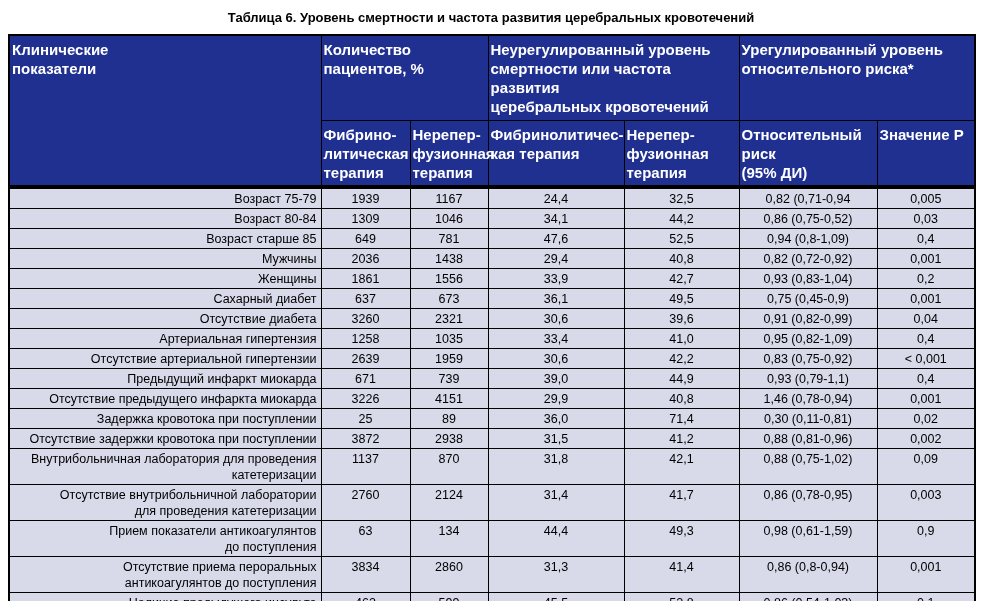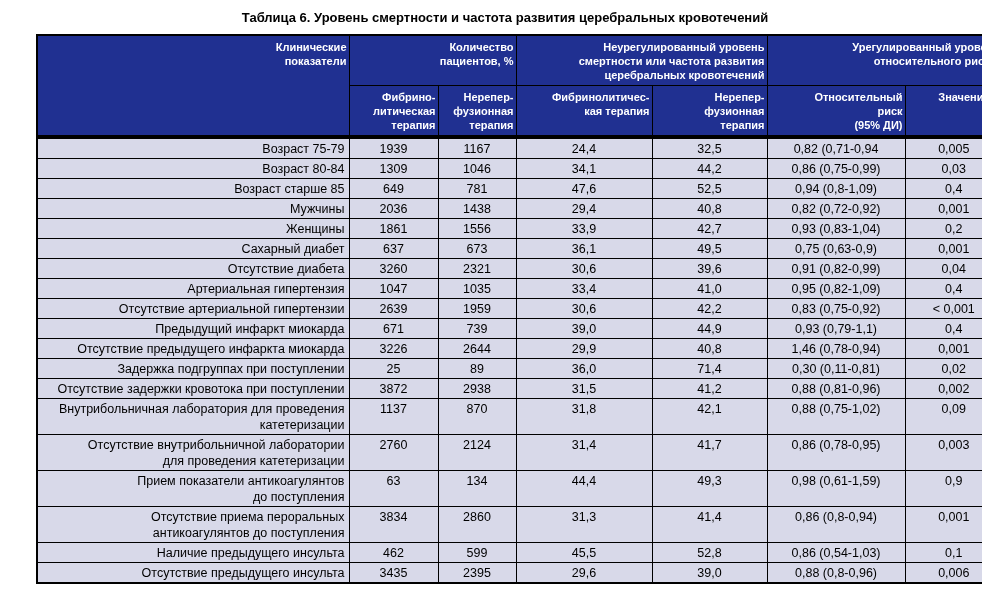--- a/index.html
+++ b/index.html
@@ -13,43 +13,43 @@
   * { box-sizing: border-box; }
   html, body { margin: 0; padding: 0; }
   body {
     width: 982px;
     height: 601px;
     background: var(--page-bg);
     font-family: "Liberation Sans", sans-serif;
     color: var(--text-color);
     overflow: hidden;
   }
-  .page { width: 982px; height: 601px; position: relative; padding-left: 28px; }
+  .page { width: 982px; height: 601px; position: relative; }
   .title {
     text-align: center;
     font-weight: bold;
     font-size: 13px;
     line-height: 1.45;
     padding-top: 9px;
   }
   table.main {
     border-collapse: collapse;
     table-layout: fixed;
     width: 966px;
     margin: 6px 8px 0 8px;
     border: 2px solid var(--border-color);
   }
   th, td { border: 1px solid var(--border-color); }
   thead th {
     background: var(--header-bg);
     color: var(--header-text);
     font-weight: bold;
-    font-size: 11px;
+    font-size: 15px;
     line-height: 1.28;
-    text-align: right;
+    text-align: left;
     vertical-align: top;
     white-space: pre-line;
     padding: 4px 2px 3px 2px;
   }
   tbody td {
     background: var(--row-bg);
     font-size: 12.5px;
     line-height: 1.28;
     vertical-align: top;
     padding: 2px 4px 1px 4px;
@@ -116,21 +116,21 @@
           <td class="num">32,5</td>
           <td class="num">0,82 (0,71-0,94</td>
           <td class="num">0,005</td>
         </tr>
         <tr>
           <td class="label">Возраст 80-84</td>
           <td class="num">1309</td>
           <td class="num">1046</td>
           <td class="num">34,1</td>
           <td class="num">44,2</td>
-          <td class="num">0,86 (0,75-0,99)</td>
+          <td class="num">0,86 (0,75-0,52)</td>
           <td class="num">0,03</td>
         </tr>
         <tr>
           <td class="label">Возраст старше 85</td>
           <td class="num">649</td>
           <td class="num">781</td>
           <td class="num">47,6</td>
           <td class="num">52,5</td>
           <td class="num">0,94 (0,8-1,09)</td>
           <td class="num">0,4</td>
@@ -152,35 +152,35 @@
           <td class="num">42,7</td>
           <td class="num">0,93 (0,83-1,04)</td>
           <td class="num">0,2</td>
         </tr>
         <tr>
           <td class="label">Сахарный диабет</td>
           <td class="num">637</td>
           <td class="num">673</td>
           <td class="num">36,1</td>
           <td class="num">49,5</td>
-          <td class="num">0,75 (0,63-0,9)</td>
+          <td class="num">0,75 (0,45-0,9)</td>
           <td class="num">0,001</td>
         </tr>
         <tr>
           <td class="label">Отсутствие диабета</td>
           <td class="num">3260</td>
           <td class="num">2321</td>
           <td class="num">30,6</td>
           <td class="num">39,6</td>
           <td class="num">0,91 (0,82-0,99)</td>
           <td class="num">0,04</td>
         </tr>
         <tr>
           <td class="label">Артериальная гипертензия</td>
-          <td class="num">1047</td>
+          <td class="num">1258</td>
           <td class="num">1035</td>
           <td class="num">33,4</td>
           <td class="num">41,0</td>
           <td class="num">0,95 (0,82-1,09)</td>
           <td class="num">0,4</td>
         </tr>
         <tr>
           <td class="label">Отсутствие артериальной гипертензии</td>
           <td class="num">2639</td>
           <td class="num">1959</td>
@@ -194,28 +194,28 @@
           <td class="num">671</td>
           <td class="num">739</td>
           <td class="num">39,0</td>
           <td class="num">44,9</td>
           <td class="num">0,93 (0,79-1,1)</td>
           <td class="num">0,4</td>
         </tr>
         <tr>
           <td class="label">Отсутствие предыдущего инфаркта миокарда</td>
           <td class="num">3226</td>
-          <td class="num">2644</td>
+          <td class="num">4151</td>
           <td class="num">29,9</td>
           <td class="num">40,8</td>
           <td class="num">1,46 (0,78-0,94)</td>
           <td class="num">0,001</td>
         </tr>
         <tr>
-          <td class="label">Задержка подгруппах при поступлении</td>
+          <td class="label">Задержка кровотока при поступлении</td>
           <td class="num">25</td>
           <td class="num">89</td>
           <td class="num">36,0</td>
           <td class="num">71,4</td>
           <td class="num">0,30 (0,11-0,81)</td>
           <td class="num">0,02</td>
         </tr>
         <tr>
           <td class="label">Отсутствие задержки кровотока при поступлении</td>
           <td class="num">3872</td>

